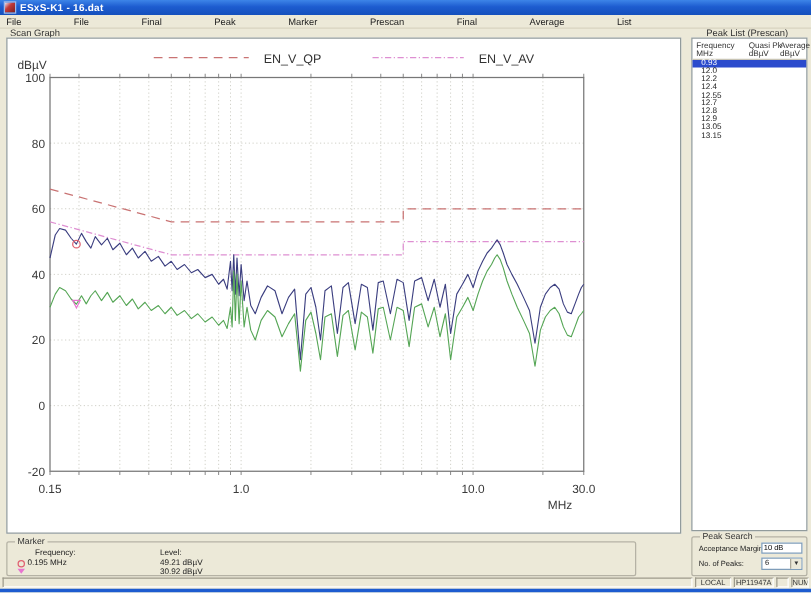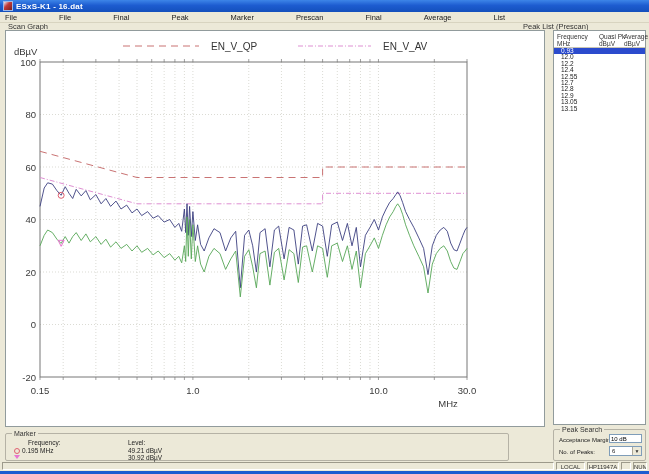--- a/index.html
+++ b/index.html
@@ -10,21 +10,21 @@
   .titlebar{position:absolute;left:0;top:0;width:649px;height:12px;background:linear-gradient(180deg,#3d85e8 0%,#1d5cd0 45%,#1450bc 100%);display:flex;align-items:center;padding:0 3px;box-sizing:border-box;}
   .app-icon{width:8px;height:8px;margin-right:3px;background:linear-gradient(135deg,#e8e8f8 0%,#c23b3b 40%,#7a1f1f 100%);border:1px solid #9db8e8;flex:0 0 auto;}
   .title-text{color:#fff;font-size:8px;font-weight:bold;white-space:nowrap;letter-spacing:.2px;}
 
   
   .menubar{position:absolute;left:0;top:12px;width:649px;height:10px;background:#ece9d8;border-bottom:1px solid #d8d4c0;display:flex;align-items:center;gap:32px;}
   .menu-item{font-size:7.5px;color:#222;padding:0 5px;text-decoration:underline dotted transparent;}
 
   .small-label{position:absolute;font-size:7.5px;color:#333;}
   .scan-graph-label{left:8px;top:22px;}
-  .peaklist-label{left:523px;top:22px;}
+  .peaklist-label{left:565px;top:22px;}
 
   
   .graph-panel{position:absolute;left:5px;top:30px;width:540px;height:397px;background:#fff;border:1px solid #919b9c;box-sizing:border-box;}
 
   
   .peaklist-box{position:absolute;left:553px;top:30px;width:93px;height:395px;background:#fff;border:1px solid #919b9c;box-sizing:border-box;font-size:6.5px;color:#333;}
   .pl-head{position:absolute;left:0;width:100%;}
   .pl-h1{top:2px;}
   .pl-h2{top:9px;}
   .pl-head span{position:absolute;white-space:nowrap;}

